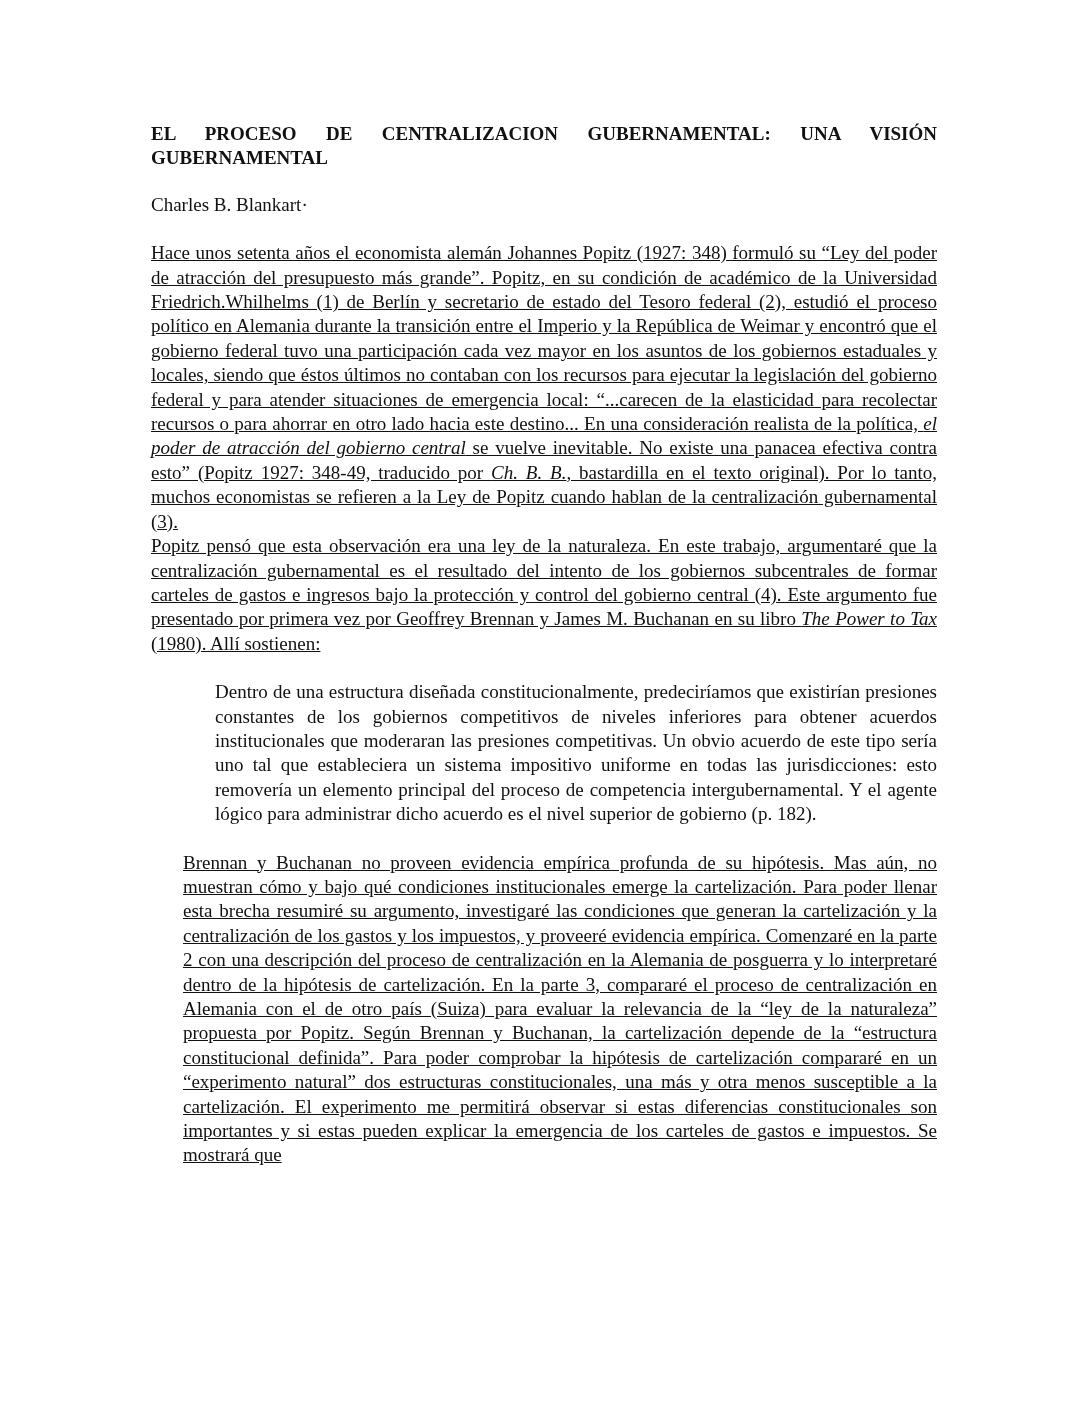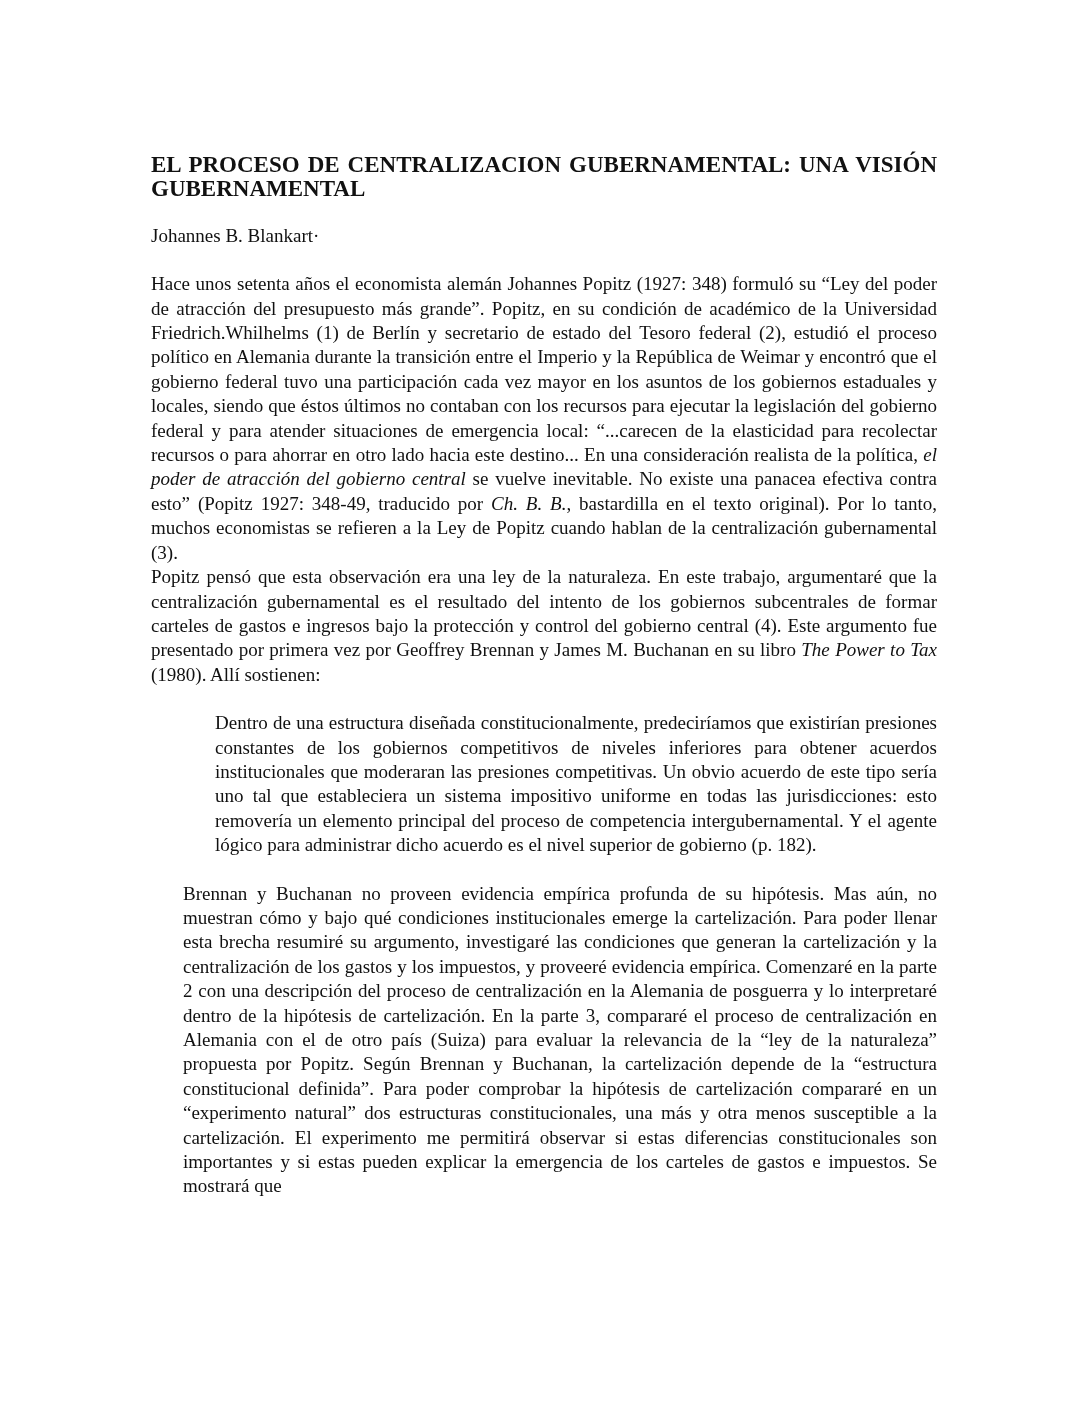--- a/index.html
+++ b/index.html
@@ -7,36 +7,36 @@
   .page {
     position: absolute; left: 151px; top: 122px; width: 786px;
     font-family: "Liberation Serif", "DejaVu Serif", serif;
     font-size: 19px; line-height: 24.4px; color: #111111;
   }
   .title { font-weight: bold; text-align: justify; margin: 0; text-align-last: left; }
   .title .l1 { display: block; text-align: justify; text-align-last: justify; }
   .author { margin: 22px 0 0 0; }
   .heading { font-weight: bold; margin: 24px 0 0 0; padding-left: 30px; }
   .heading .num { display: inline-block; width: 34px; }
-  p.body { margin: 0; text-align: justify; }
+  p.body { margin: 0; text-align: justify; text-decoration: underline; }
   p.first { margin-top: 24px; }
   .quote { margin: 24px 0 0 64px; text-align: justify; }
   p.after-quote { margin-top: 24px; margin-left: 32px; }
   em { font-style: italic; }
 </style>
 </head>
 <body>
 
 <div class="page">
-  <h1 class="title" style="font-size:23px;line-height:24.4px;margin-top:31px;">
+  <h1 class="title" style="font-size:19px;line-height:24.4px;">
     <span class="l1">EL PROCESO DE CENTRALIZACION GUBERNAMENTAL: UNA VISIÓN</span>
     <span>GUBERNAMENTAL</span>
   </h1>
 
-  <div class="author">Johannes B. Blankart·</div>
+  <div class="author">Charles B. Blankart·</div>
 
 
   <p class="body first"><span>Hace unos setenta años el economista alemán Johannes Popitz (1927: 348) formuló su “Ley del poder de atracción del presupuesto más grande”. Popitz, en su condición de académico de la Universidad Friedrich.Whilhelms (1) de Berlín y secretario de estado del Tesoro federal (2), estudió el proceso político en Alemania durante la transición entre el Imperio y la República de Weimar y encontró que el gobierno federal tuvo una participación cada vez mayor en los asuntos de los gobiernos estaduales y locales, siendo que éstos últimos no contaban con los recursos para ejecutar la legislación del gobierno federal y para atender situaciones de emergencia local: “...carecen de la elasticidad para recolectar recursos o para ahorrar en otro lado hacia este destino... En una consideración realista de la política, </span><em>el poder de atracción del gobierno central</em><span> se vuelve inevitable. No existe una panacea efectiva contra esto” (Popitz 1927: 348-49, traducido por </span><em>Ch. B. B.</em><span>, bastardilla en el texto original). Por lo tanto, muchos economistas se refieren a la Ley de Popitz cuando hablan de la centralización gubernamental (3).</span></p>
 
   <p class="body"><span>Popitz pensó que esta observación era una ley de la naturaleza. En este trabajo, argumentaré que la centralización gubernamental es el resultado del intento de los gobiernos subcentrales de formar carteles de gastos e ingresos bajo la protección y control del gobierno central (4). Este argumento fue presentado por primera vez por Geoffrey Brennan y James M. Buchanan en su libro </span><em>The Power to Tax</em><span> (1980). Allí sostienen:</span></p>
 
   <p class="quote">Dentro de una estructura diseñada constitucionalmente, predeciríamos que existirían presiones constantes de los gobiernos competitivos de niveles inferiores para obtener acuerdos institucionales que moderaran las presiones competitivas. Un obvio acuerdo de este tipo sería uno tal que estableciera un sistema impositivo uniforme en todas las jurisdicciones: esto removería un elemento principal del proceso de competencia intergubernamental. Y el agente lógico para administrar dicho acuerdo es el nivel superior de gobierno (p. 182).</p>
 
   <p class="body after-quote">Brennan y Buchanan no proveen evidencia empírica profunda de su hipótesis. Mas aún, no muestran cómo y bajo qué condiciones institucionales emerge la cartelización. Para poder llenar esta brecha resumiré su argumento, investigaré las condiciones que generan la cartelización y la centralización de los gastos y los impuestos, y proveeré evidencia empírica. Comenzaré en la parte 2 con una descripción del proceso de centralización en la Alemania de posguerra y lo interpretaré dentro de la hipótesis de cartelización. En la parte 3, compararé el proceso de centralización en Alemania con el de otro país (Suiza) para evaluar la relevancia de la “ley de la naturaleza” propuesta por Popitz. Según Brennan y Buchanan, la cartelización depende de la “estructura constitucional definida”. Para poder comprobar la hipótesis de cartelización compararé en un “experimento natural” dos estructuras constitucionales, una más y otra menos susceptible a la cartelización. El experimento me permitirá observar si estas diferencias constitucionales son importantes y si estas pueden explicar la emergencia de los carteles de gastos e impuestos. Se mostrará que</p>
 </div>

